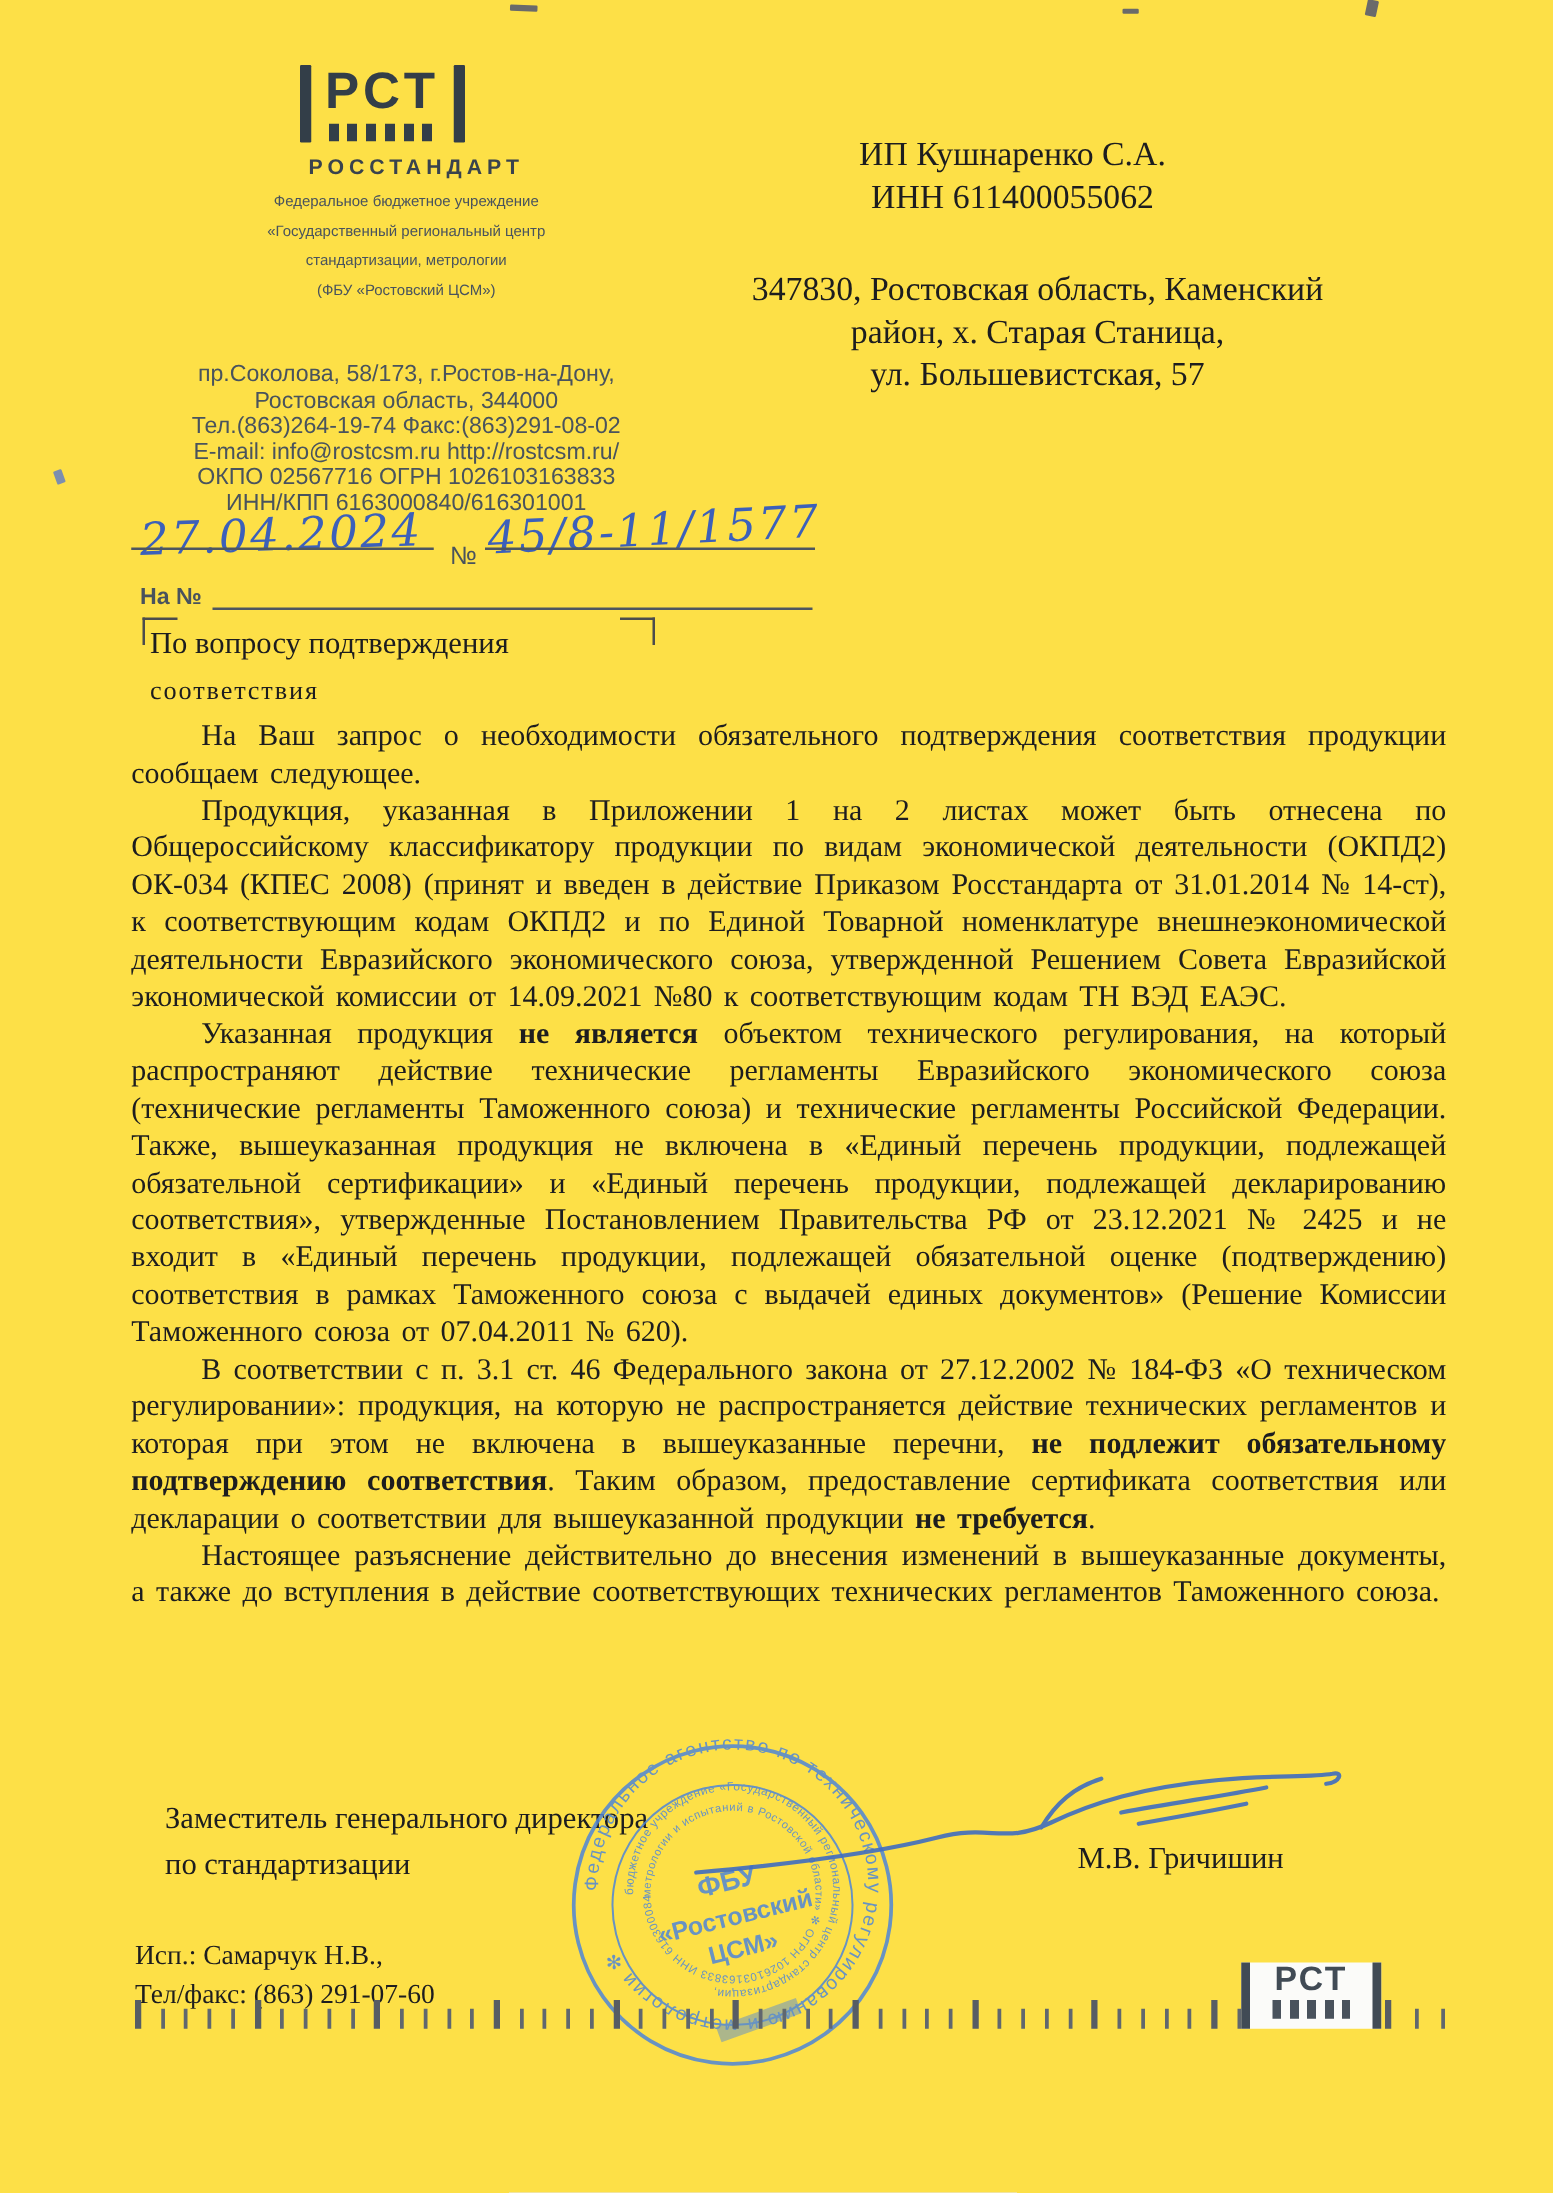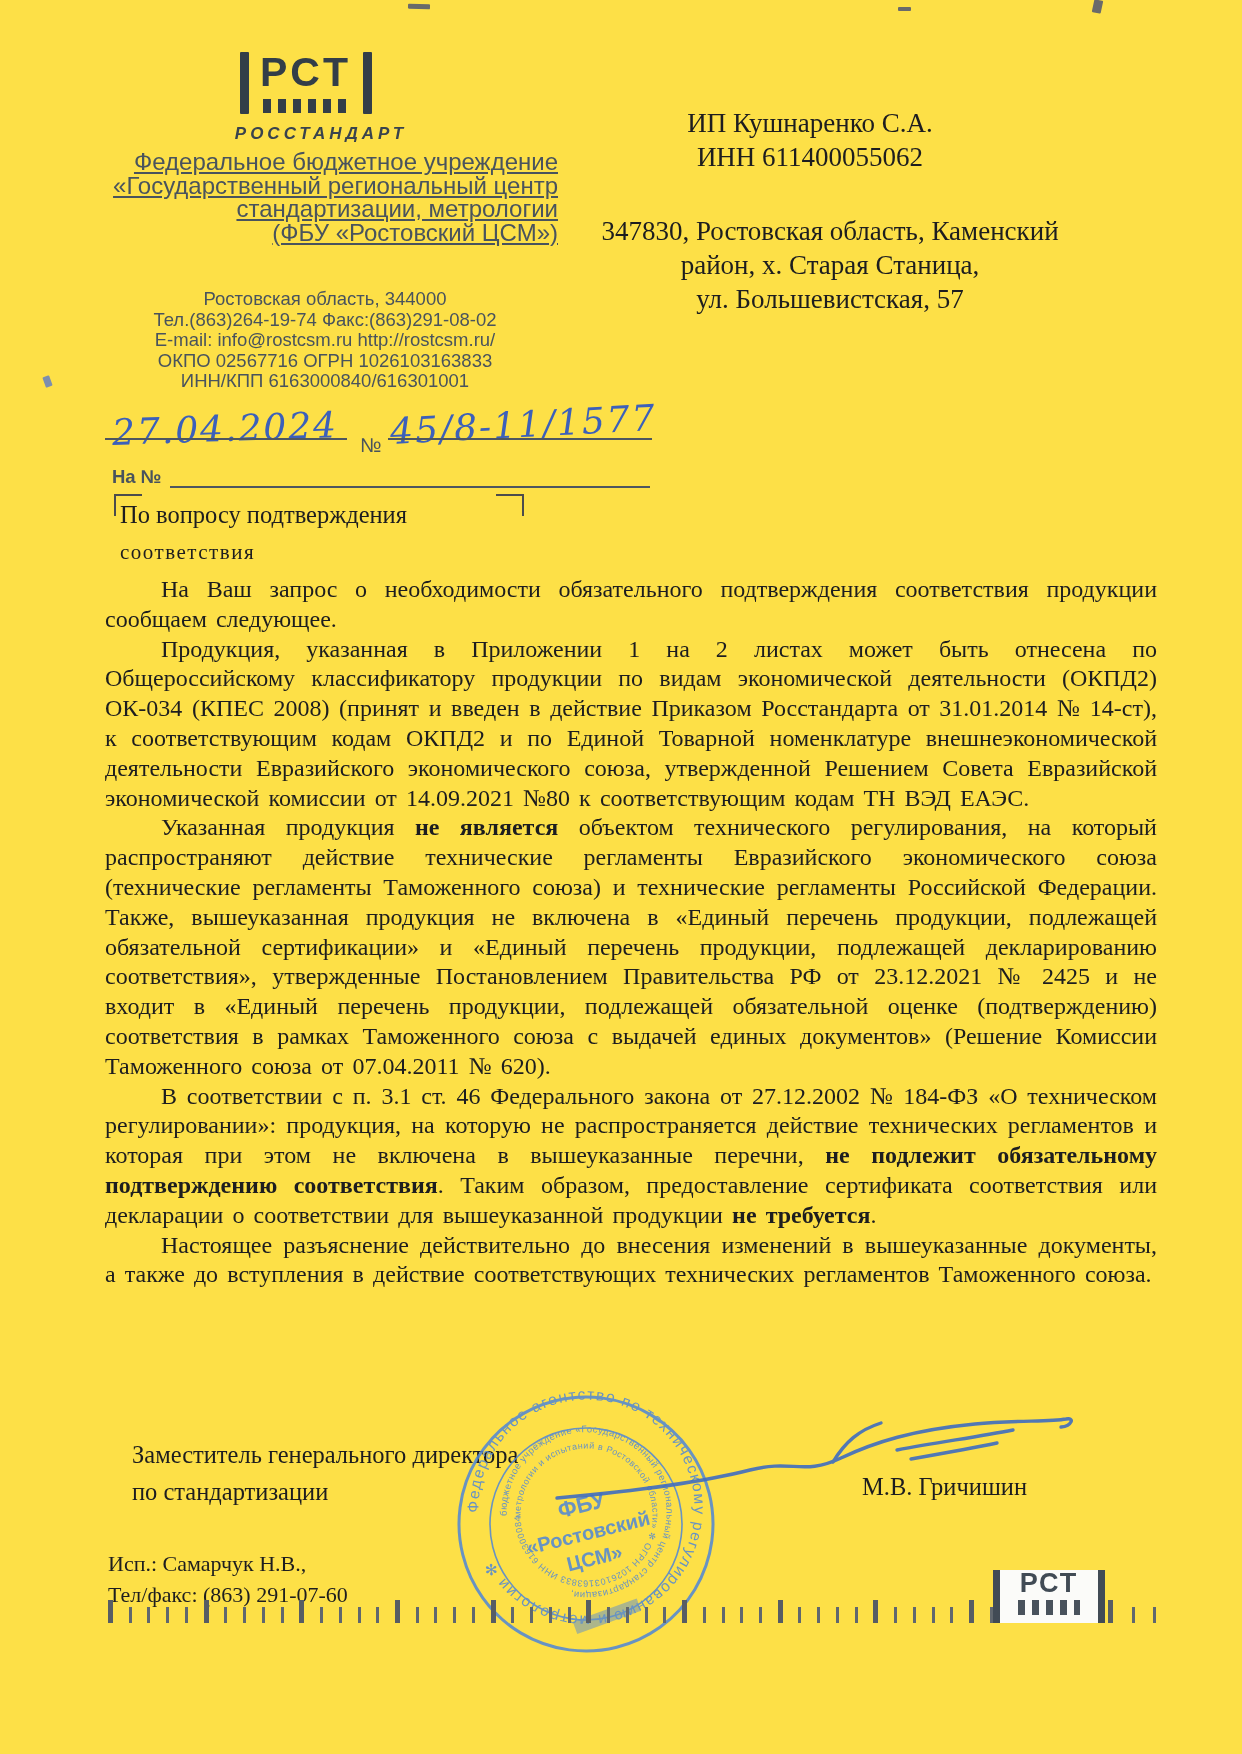--- a/index.html
+++ b/index.html
@@ -11,22 +11,22 @@
   .abs{position:absolute;}
   
   .art{position:absolute;background:#6a6a6a;border-radius:1px;}
   
   .sans{font-family:"Liberation Sans",sans-serif;}
   .brand-logo{left:240px;top:52px;display:flex;align-items:stretch;height:62px;}
   .brand-bar{width:9px;background:#333e48;border-radius:1px;}
   .brand-mid{margin:0 11px;display:flex;flex-direction:column;align-items:center;}
   .brand-letters{font-family:"Liberation Sans",sans-serif;font-weight:bold;font-size:41px;line-height:40px;letter-spacing:4px;color:#333e48;}
   .brand-ticks{width:86px;height:14px;margin-top:7px;background:repeating-linear-gradient(90deg,#333e48 0 8px,transparent 8px 15px);}
-  .rosstandart{left:101px;top:124px;width:440px;text-align:center;font-weight:bold;font-size:17px;letter-spacing:4px;color:#39434d;font-style:italic;}
-  .org-name{left:92px;top:150px;width:466px;text-align:right;font-size:24px;line-height:23.5px;color:#49535d;text-decoration:underline;}
+  .rosstandart{left:113px;top:124px;width:440px;text-align:center;font-weight:bold;font-size:17px;letter-spacing:4px;color:#39434d;}
+  .org-name{left:92px;top:150px;width:466px;text-align:center;font-size:12px;line-height:23.5px;color:#49535d;}
   .contacts{left:92px;top:289px;width:466px;text-align:center;font-size:18.5px;line-height:20.5px;color:#49535d;}
   .hand{font-family:"DejaVu Serif",serif;font-style:italic;color:#3c60ba;letter-spacing:2px;}
   .hw-date{left:112px;top:408px;font-size:36px;transform:rotate(-2deg);}
   .hw-num{left:390px;top:404px;font-size:36px;transform:rotate(-3deg);}
   .uline{position:absolute;border-bottom:2px solid #4e565f;}
   .no-label{left:360px;top:434px;font-size:20px;color:#49535d;}
   .refno-label{left:112px;top:466px;font-size:18.5px;color:#49535d;font-weight:bold;}
   .corner{position:absolute;width:26px;height:20px;border-top:2px solid #4c4c4c;}
   .corner.l{border-left:2px solid #4c4c4c;}
   .corner.r{border-right:2px solid #4c4c4c;}
@@ -78,20 +78,21 @@
   <div class="abs sans rosstandart">РОССТАНДАРТ</div>
 
   <div class="abs sans org-name">
     <div>Федеральное бюджетное учреждение</div>
     <div>«Государственный региональный центр</div>
     <div>стандартизации, метрологии</div>
     <div>(ФБУ «Ростовский ЦСМ»)</div>
   </div>
 
   <div class="abs sans contacts">
+    <div>пр.Соколова, 58/173, г.Ростов-на-Дону,</div>
     <div>Ростовская область, 344000</div>
     <div>Тел.(863)264-19-74 Факс:(863)291-08-02</div>
     <div>E-mail: info@rostcsm.ru   http://rostcsm.ru/</div>
     <div>ОКПО 02567716  ОГРН 1026103163833</div>
     <div>ИНН/КПП 6163000840/616301001</div>
   </div>
 
   <div class="abs hand hw-date">27.04.2024</div>
   <div class="uline" style="left:105px;top:438px;width:242px;"></div>
   <div class="abs sans no-label">№</div>

